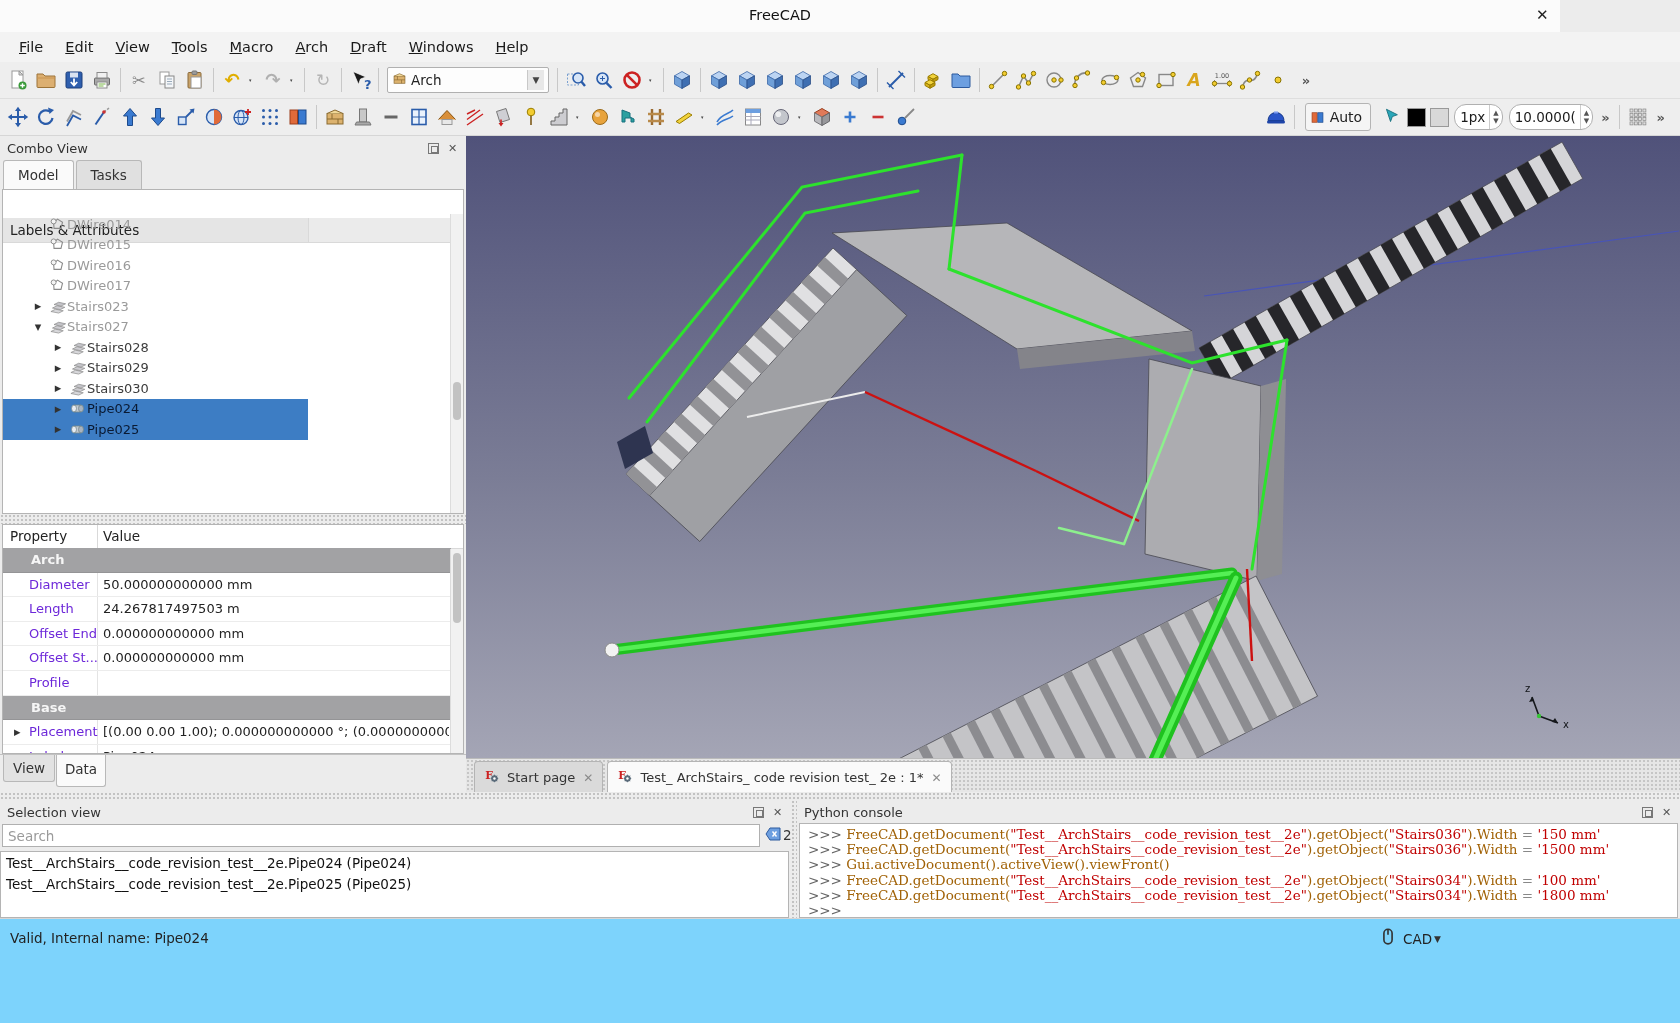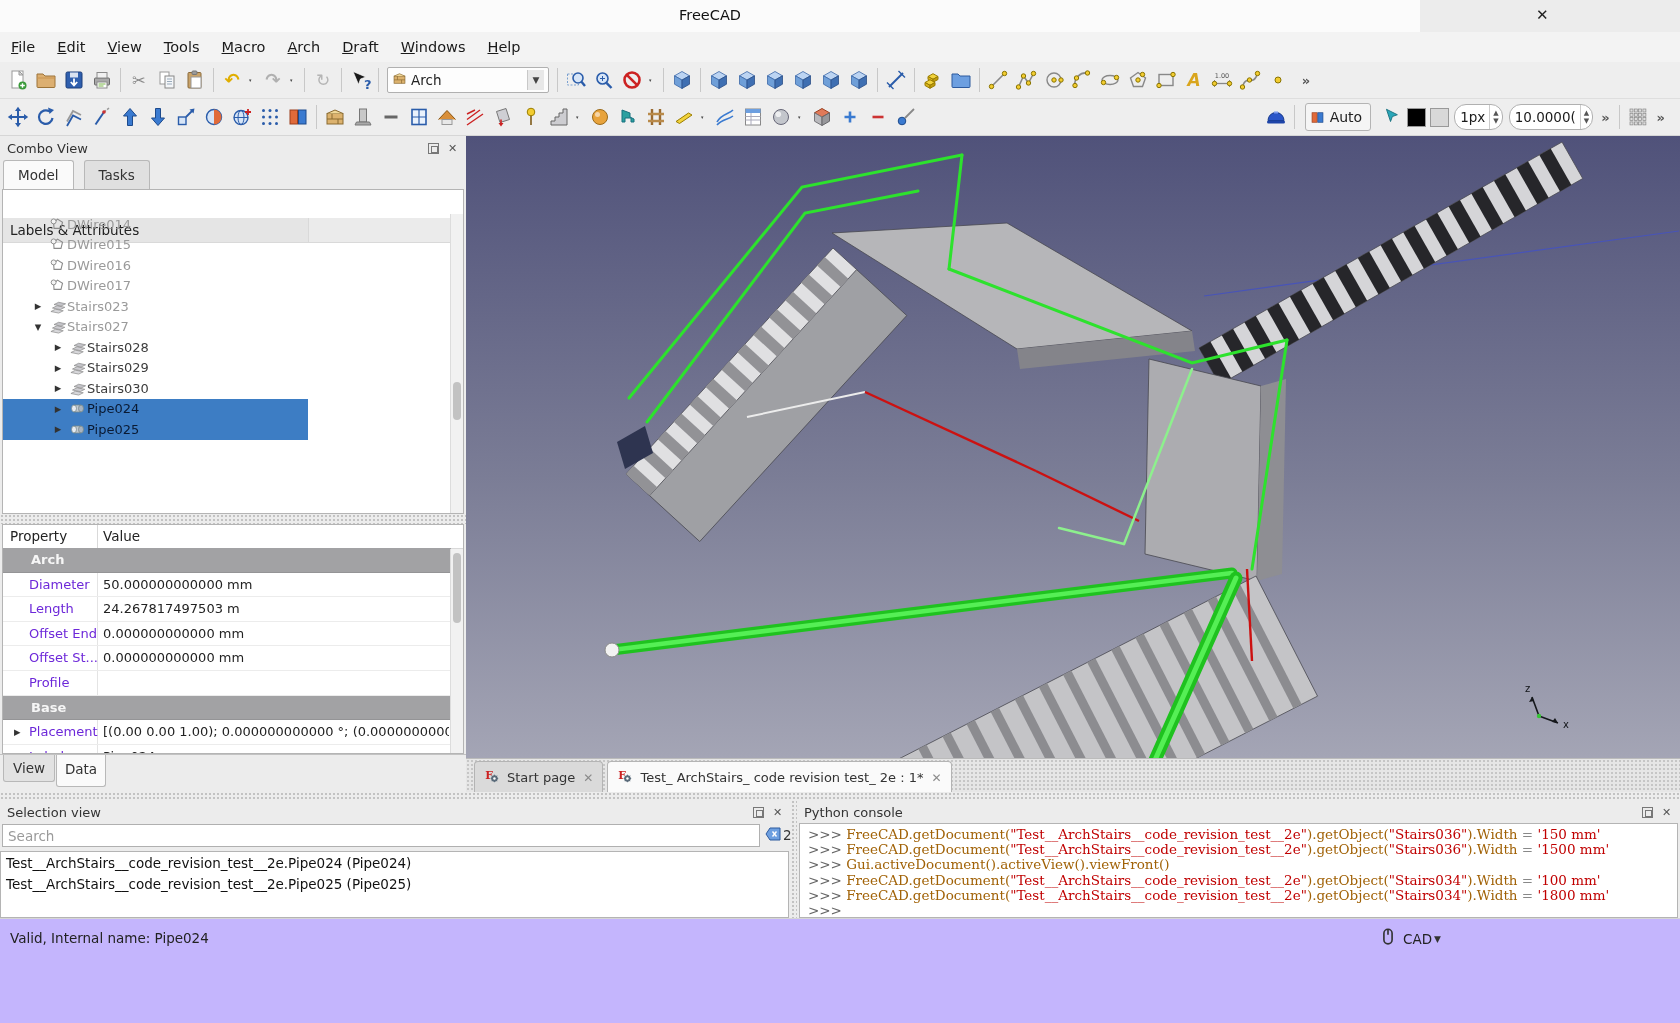--- a/index.html
+++ b/index.html
@@ -1,23 +1,23 @@
 <!DOCTYPE html>
 <html><head>
 <meta charset="utf-8">
 <style>
   html,body{margin:0;padding:0;}
   body{width:1680px;height:1023px;overflow:hidden;font-family:"DejaVu Sans","Liberation Sans",sans-serif;
        background:#ececec;color:#1a1a1a;position:relative;font-size:13px;}
   #app{position:absolute;inset:0;}
   
-  #titlebar{position:absolute;left:0;top:0;width:1420px;height:32px;background:#fbfbfb;border-bottom:1px solid #e2e2e2;}
+  #titlebar{position:absolute;left:0;top:0;width:1560px;height:32px;background:#fbfbfb;border-bottom:1px solid #e2e2e2;}
   #titlebar .title{position:absolute;left:0;right:0;top:7px;text-align:center;font-size:14.5px;color:#111;}
   #titlebar .close{position:absolute;left:1536px;top:6px;font-size:15px;font-weight:bold;color:#222;cursor:default;}
-  #menubar{position:absolute;left:0;top:32px;width:1680px;height:30px;background:#f3f3f3;display:flex;align-items:center;box-sizing:border-box;}
+  #menubar{position:absolute;left:0;top:32px;width:1680px;height:30px;background:#f3f3f3;display:flex;align-items:center;padding-left:8px;box-sizing:border-box;}
   #menubar .menu{padding:0 11px;font-size:14.5px;color:#1a1a1a;line-height:30px;}
   #menubar .menu u{text-decoration:underline;}
   .toolbar{position:absolute;left:0;width:1680px;height:37px;background:#eeeeee;display:flex;align-items:center;padding-left:4px;box-sizing:border-box;border-bottom:1px solid #dedede;}
   #toolbar1{top:62px;}
   #toolbar2{top:99px;border-bottom:1px solid #d6d6d6;}
   .tbtn{width:28px;height:28px;display:flex;align-items:center;justify-content:center;border-radius:2px;flex:0 0 auto;}
   .tbtn.caret{width:13px;}
   .tsep{width:1px;height:24px;background:#c8c8c8;margin:0 4px;flex:0 0 auto;}
   .wb-combo{display:flex;align-items:center;width:152px;height:24px;background:#fdfdfd;border:1px solid #b0b0b0;border-radius:2px;margin:0 4px;padding:0 4px;flex:0 0 auto;}
   .wb-combo .lbl{flex:1;font-size:13.5px;padding-left:4px;color:#222;}
@@ -32,21 +32,21 @@
   
   #main{position:absolute;top:136px;left:0;width:1680px;height:656px;}
   #left-dock{position:absolute;left:0;top:0;width:466px;height:656px;background:#ececec;}
   .dock-title{height:24px;display:flex;align-items:center;padding:0 7px;font-size:13px;color:#333;}
   .dock-title .spacer{flex:1;}
   .mini-btn{width:13px;height:13px;margin-left:6px;position:relative;color:#666;}
   .mini-btn.float::before{content:"";position:absolute;inset:1px;border:1px solid #777;}
   .mini-btn.float::after{content:"";position:absolute;left:4px;top:4px;width:5px;height:5px;border:1px solid #777;background:#ececec;}
   .mini-btn.closep{font-size:11px;line-height:13px;text-align:center;color:#555;font-weight:bold;}
   #combo-tabs{position:absolute;left:0;top:24px;height:29px;display:flex;padding-left:3px;}
-  .ctab{padding:0 14px;height:28px;line-height:28px;font-size:13.5px;border:1px solid #b8b8b8;border-bottom:none;border-radius:3px 3px 0 0;background:#e0e0e0;color:#333;margin-right:10px;}
+  .ctab{padding:0 14px;height:28px;line-height:28px;font-size:13.5px;border:1px solid #b8b8b8;border-bottom:none;border-radius:3px 3px 0 0;background:#e0e0e0;color:#333;margin-right:2px;}
   .ctab.active{background:#fafafa;height:29px;}
   #tree-wrap{position:absolute;left:2px;top:53px;width:462px;height:325px;background:#fff;border:1px solid #b4b4b4;box-sizing:border-box;}
   #tree-header{height:24px;border-bottom:1px solid #d9d9d9;position:relative;background:#e5e5e5;margin-top:28px;}
   #tree-header .h1{position:absolute;left:7px;top:4px;font-size:13.5px;color:#222;}
   #tree-header .h2{position:absolute;left:305px;top:0;right:0;bottom:0;background:#ebebeb;border-left:1px solid #d9d9d9;}
   #tree-body{position:absolute;left:0;top:24px;right:12px;bottom:0;overflow:hidden;}
   .trow{position:relative;height:20.5px;display:flex;align-items:center;}
   .trow .sel-bg{position:absolute;left:0;top:0;width:305px;height:100%;background:#3d7dc4;}
   .trow .exp{position:absolute;font-size:8.5px;color:#333;width:10px;text-align:center;}
   .trow .ticon{position:absolute;width:17px;height:17px;}
@@ -95,21 +95,21 @@
   #sel-list .sitem{padding:2.5px 5px;font-size:13.5px;color:#111;white-space:nowrap;}
   #vsplit{position:absolute;left:791px;top:0;width:6px;height:118px;}
   #pycon{position:absolute;left:797px;top:0;width:883px;height:118px;}
   #pycon-body{position:absolute;left:2px;top:23px;width:879px;height:95px;background:#fff;border:1px solid #b4b4b4;box-sizing:border-box;overflow:hidden;padding:3px 0 0 8px;}
   .pyline{font-family:"DejaVu Serif","Liberation Serif",serif;font-size:13.5px;line-height:15.2px;white-space:nowrap;}
   .tok-p{color:#666;}
   .tok-c{color:#a16207;}
   .tok-s{color:#c00000;}
   .tok-o{color:#888;}
   
-  #statusbar{position:absolute;left:0;top:918px;width:1680px;height:105px;background:#c4b5fd;border-top:1px solid #d6d6d6;text-align:right;}
+  #statusbar{position:absolute;left:0;top:918px;width:1680px;height:105px;background:#7dd3fc;border-top:1px solid #d6d6d6;text-align:right;}
   #status-msg{position:absolute;left:10px;top:11px;font-size:13.5px;color:#222;}
   #nav-cluster{position:absolute;left:1378px;top:7px;display:flex;align-items:center;}
   #nav-label{font-size:13.5px;color:#222;margin-left:5px;}
   #nav-caret{font-size:9px;color:#333;margin-left:2px;}
 </style>
 </head>
 <body>
 
 <div id="app">
 

